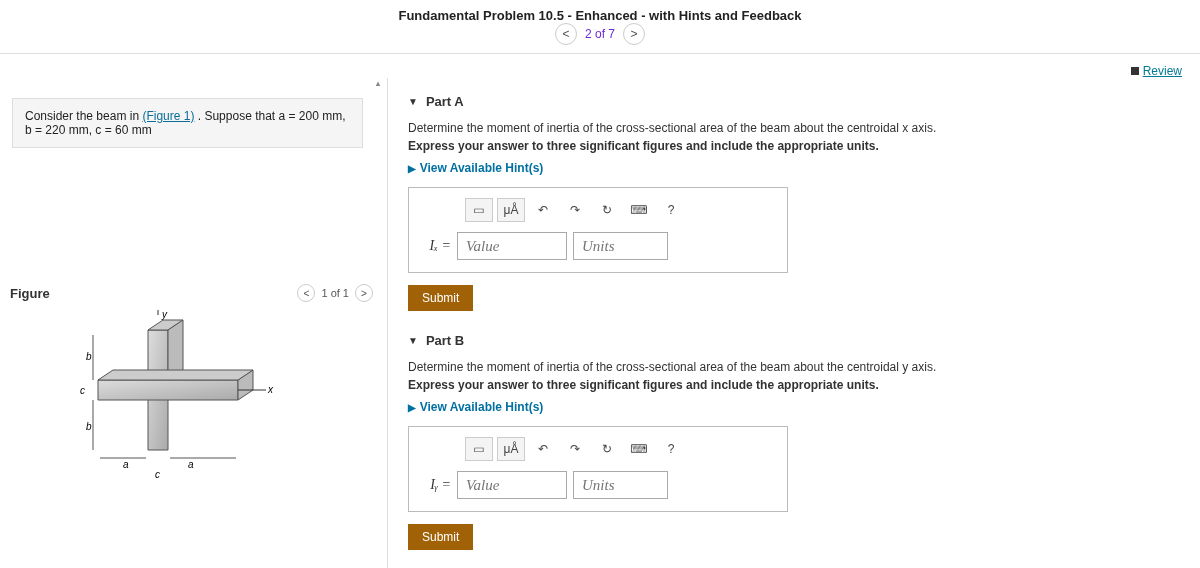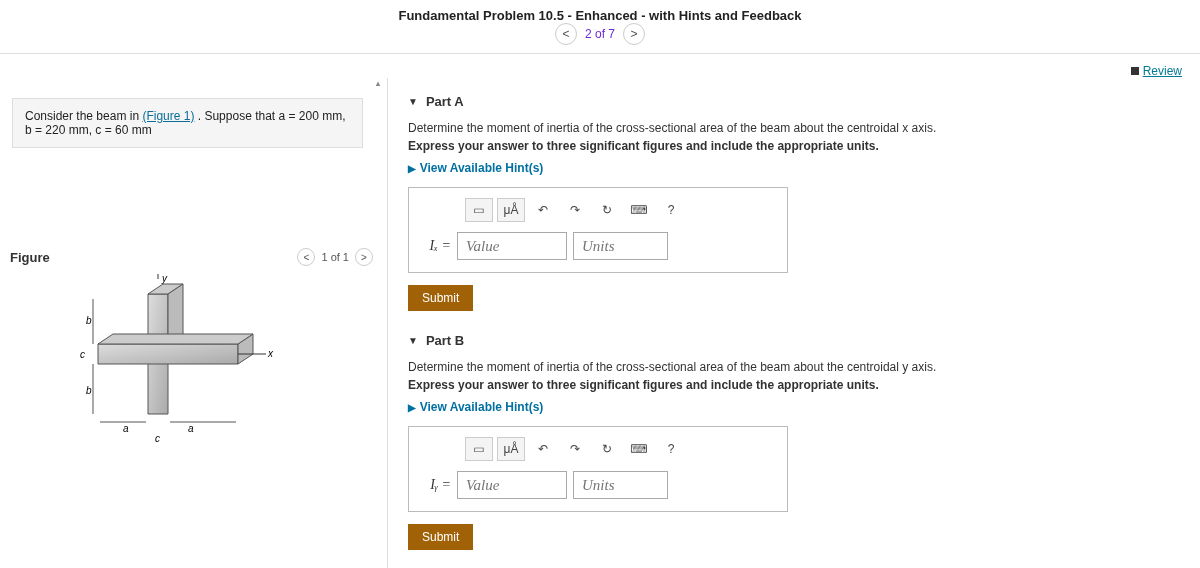--- a/index.html
+++ b/index.html
@@ -9,21 +9,21 @@
   .header-nav { display: flex; align-items: center; gap: 8px; }
   .nav-btn { width: 22px; height: 22px; border: 1px solid #ccc; border-radius: 50%; display: flex; align-items: center; justify-content: center; font-size: 12px; color: #555; cursor: pointer; background:#fff; }
   .page-counter { font-size: 12px; color: #6d28d9; }
   .body-bar { display:flex; justify-content:flex-end; padding: 10px 18px 0 18px; }
   .review-link { color: #007a96; font-size: 12px; text-decoration: underline; display:flex; align-items:center; gap:4px; cursor:pointer; }
   .review-box { width:8px; height:8px; background:#333; display:inline-block; }
   .main { display:flex; height: calc(100% - 68px); }
   .left-col { width: 388px; border-right: 1px solid #ddd; display:flex; flex-direction:column; }
   .problem-statement { background:#f5f5f5; border:1px solid #ddd; margin: 20px 24px 12px 12px; padding:10px 12px; font-size:12px; color:#222; }
   .problem-statement a { color:#0b6e99; text-decoration:underline; cursor:pointer; }
-  .figure-panel { margin: 84px 12px 8px 8px; }
+  .figure-panel { margin: 120px 12px 8px 8px; }
   .figure-head { display:flex; justify-content:space-between; align-items:center; padding: 4px 2px 8px 2px; }
   .figure-title { font-weight:bold; font-size:13px; }
   .mini-nav { display:flex; align-items:center; gap:6px; font-size:11px; color:#555; }
   .mini-btn { width:18px; height:18px; border:1px solid #ccc; border-radius:50%; display:flex; align-items:center; justify-content:center; font-size:10px; background:#fff; cursor:pointer; }
   .figure-area { position:relative; height: 180px; margin-left: 30px; }
   .right-col { flex:1; padding: 16px 14px 0 20px; overflow-y:auto; }
   .part { margin-bottom: 22px; }
   .part-head { font-weight:bold; font-size:13px; margin-bottom:12px; display:flex; align-items:center; gap:8px; cursor:pointer; }
   .caret { font-size:10px; color:#333; }
   .instr { font-size:12px; color:#333; margin-bottom:4px; }

